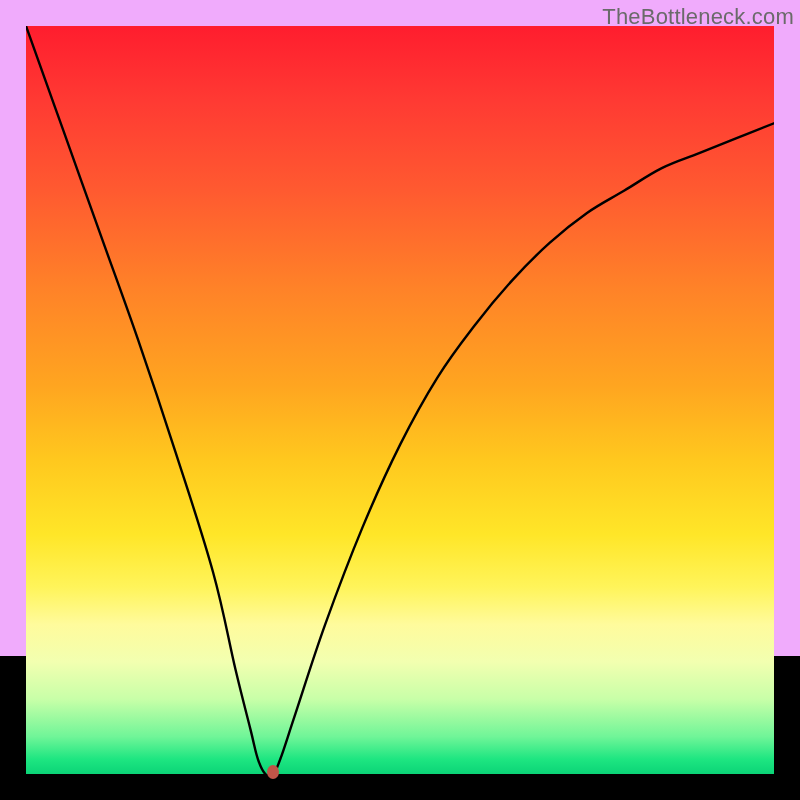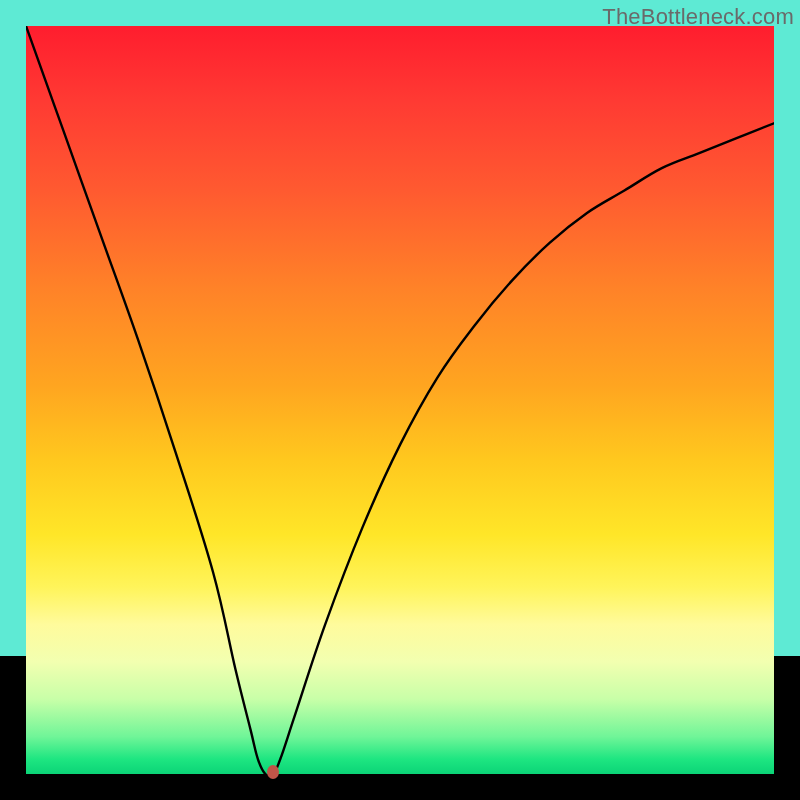--- a/index.html
+++ b/index.html
@@ -10,21 +10,21 @@
     background: #000;
     overflow: hidden;
     font-family: Arial, Helvetica, sans-serif;
   }
   .frame {
     position: absolute;
     top: 0;
     left: 0;
     width: 800px;
     height: 656px;
-    background: #5eead4;
+    background: #f0abfc;
   }
   .plot-area {
     position: absolute;
     top: 26px;
     left: 26px;
     width: 748px;
     height: 748px;
     
     background: linear-gradient(
       to bottom,

